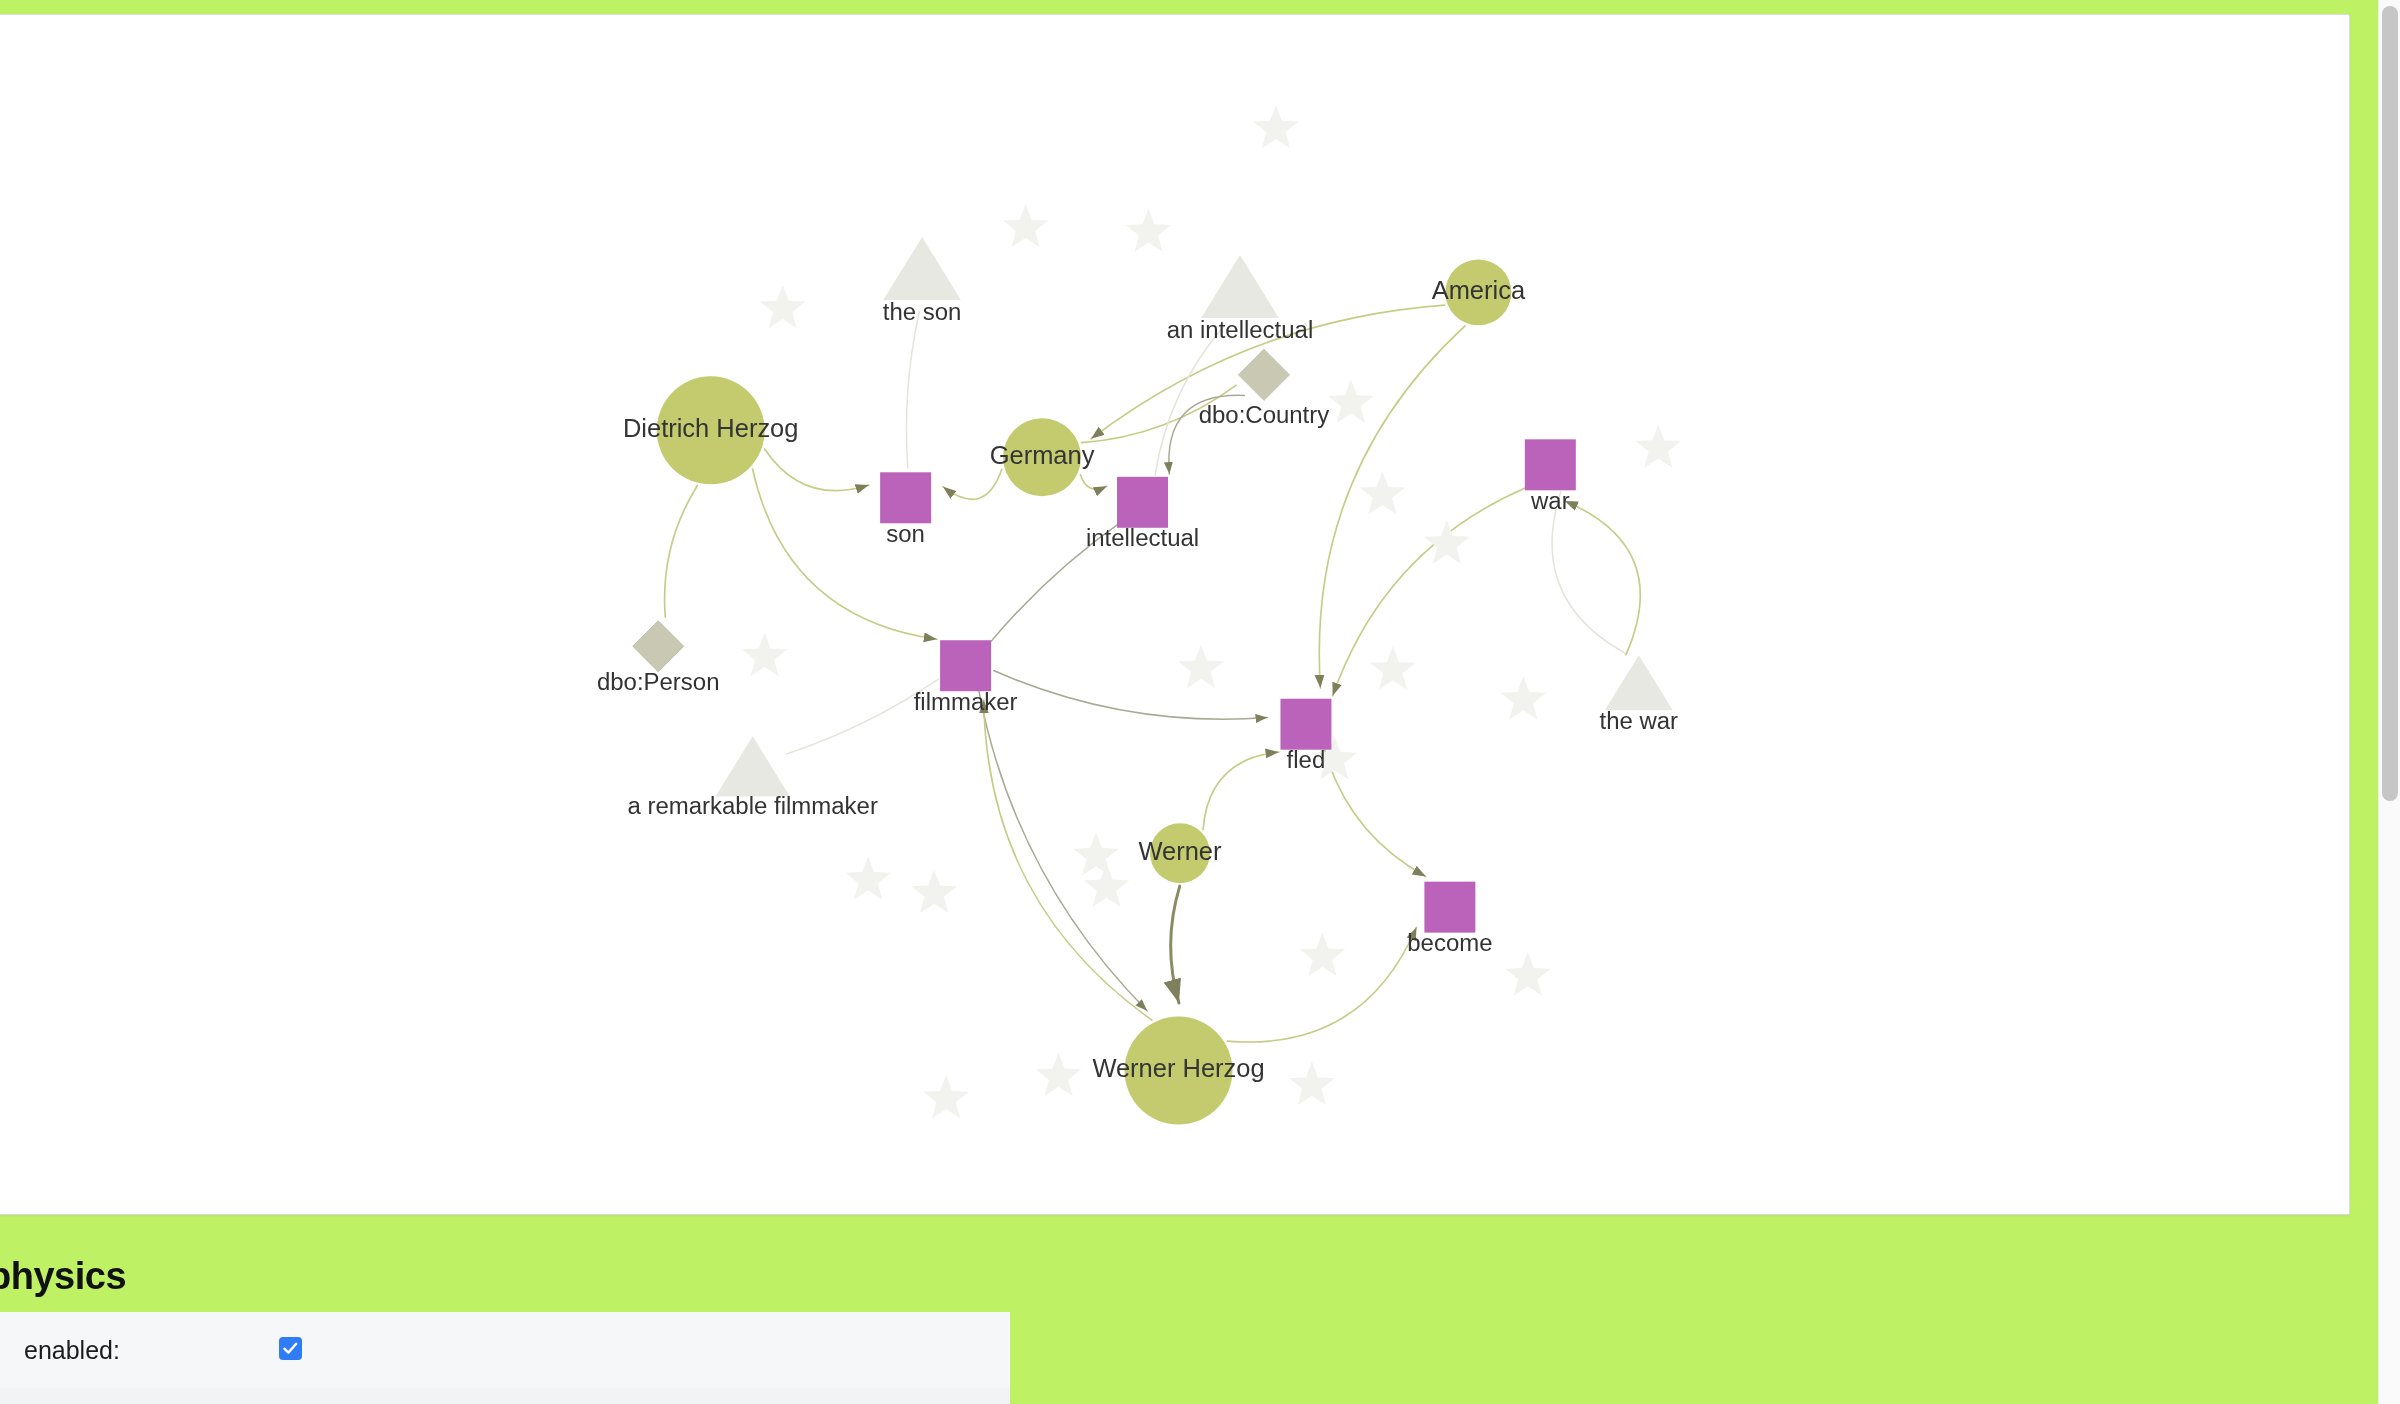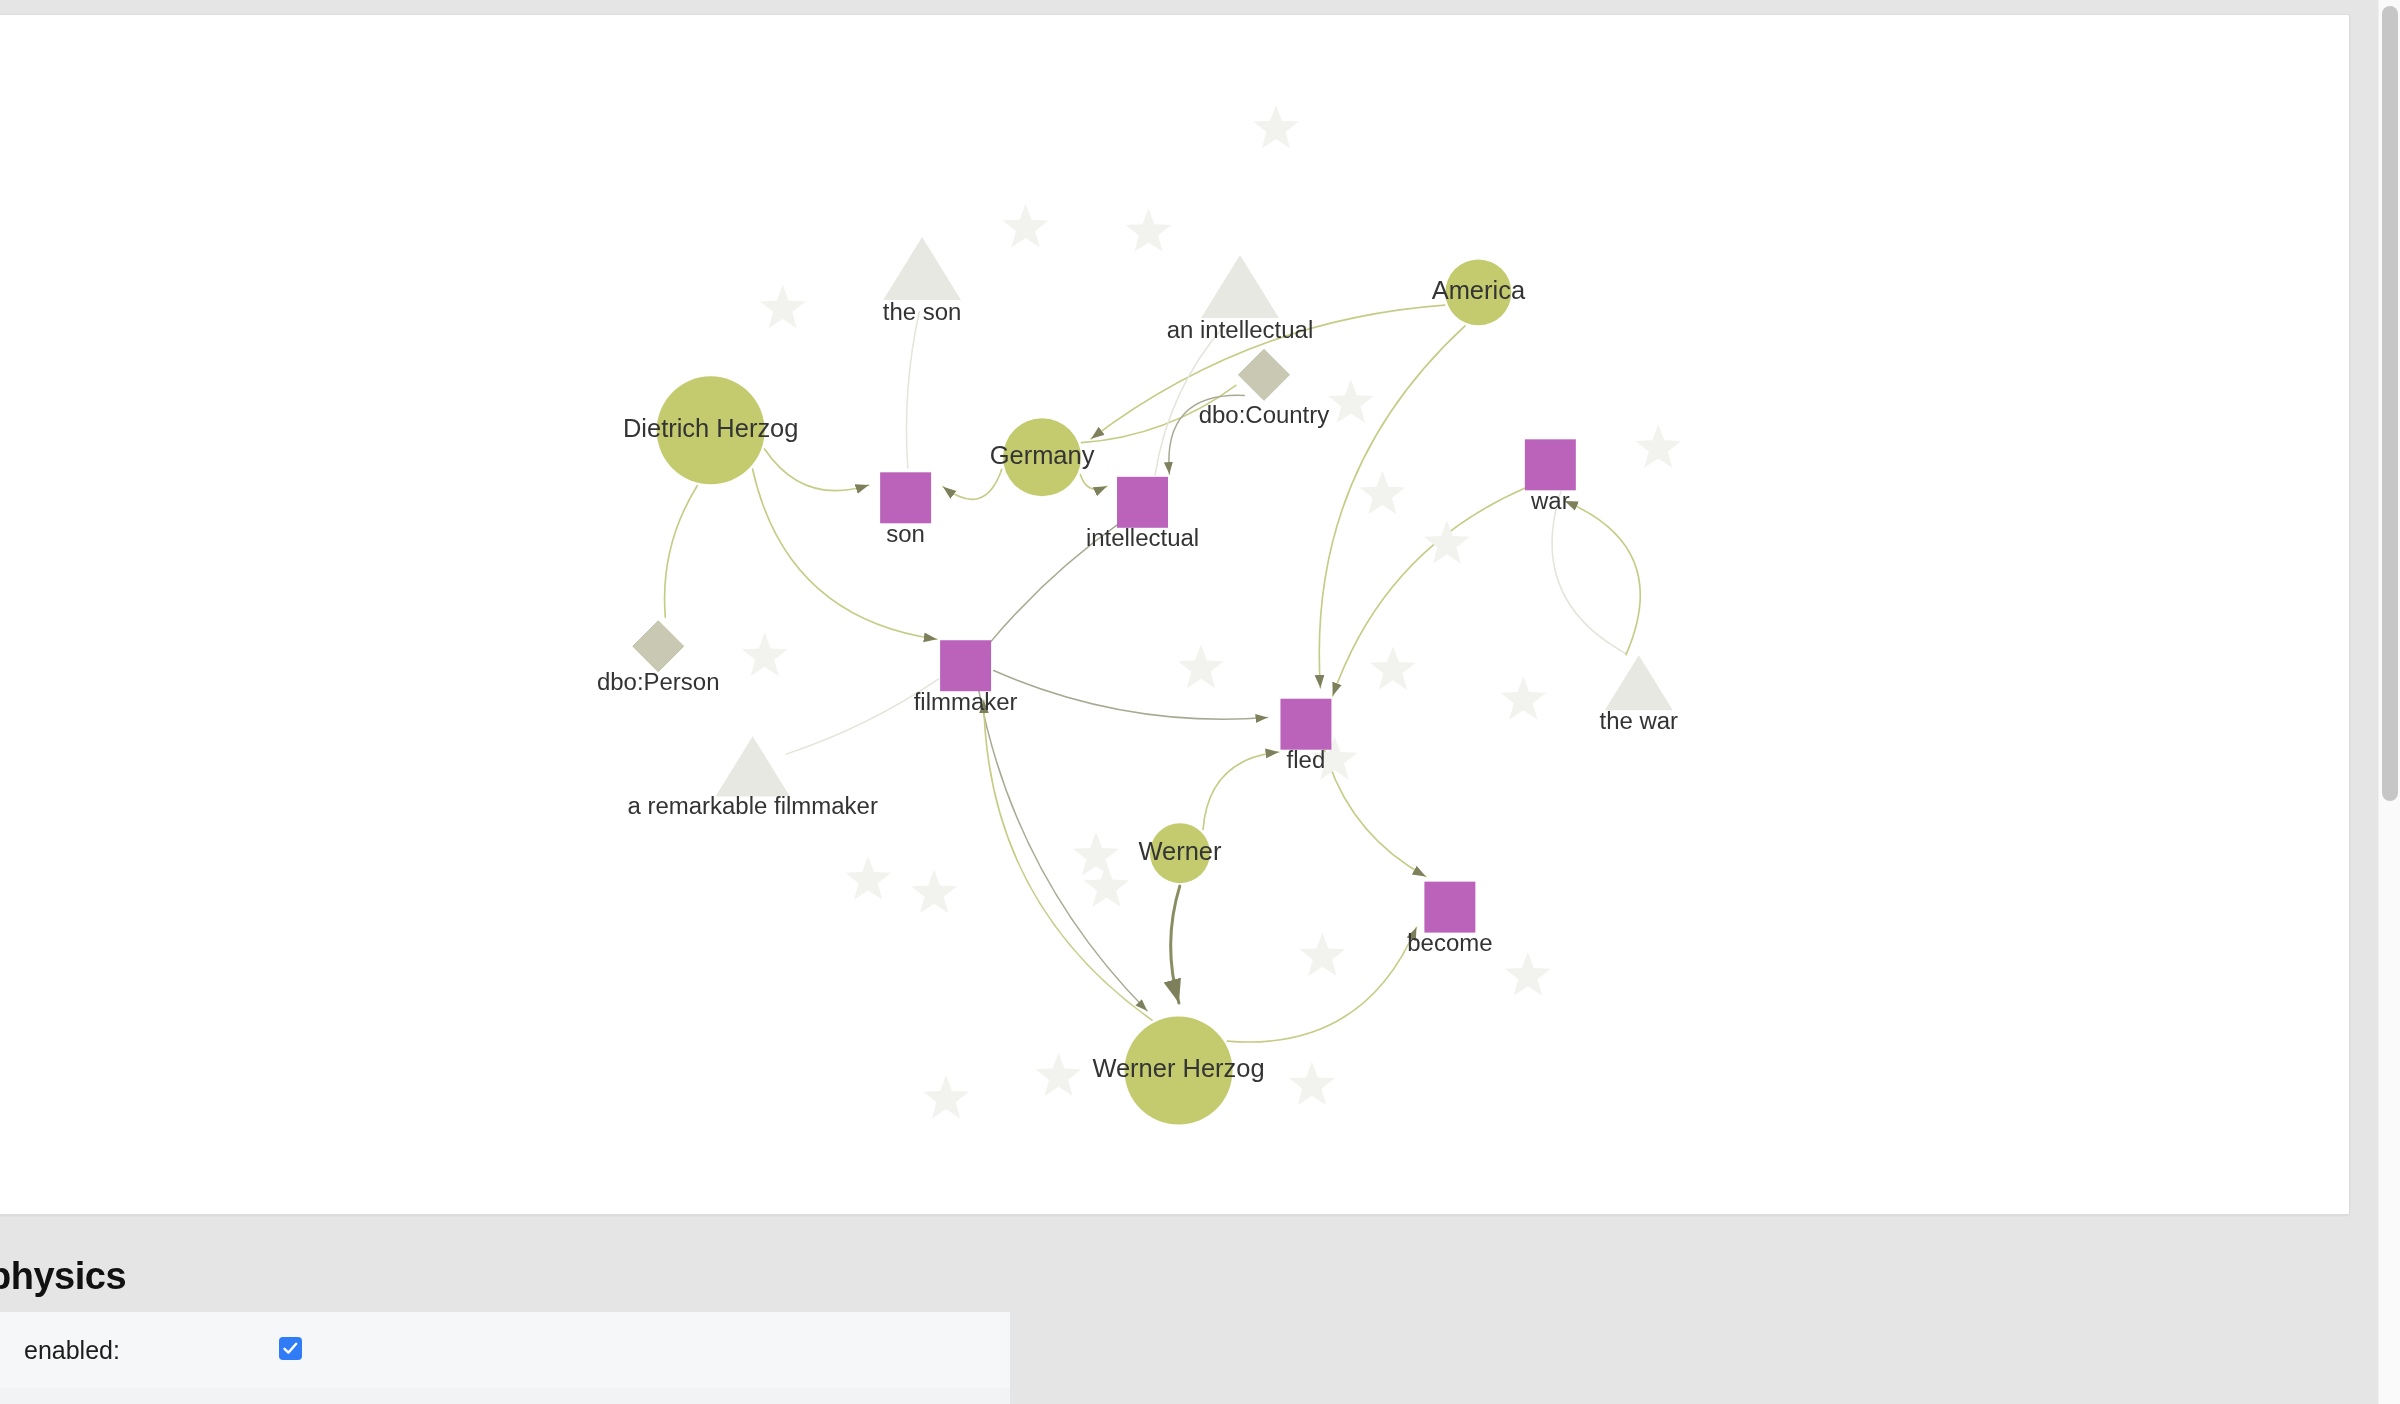--- a/index.html
+++ b/index.html
@@ -6,21 +6,21 @@
     margin: 0;
     padding: 0;
     background: #ffffff;
     font-family: "Liberation Sans", sans-serif;
   }
   #root {
     position: relative;
     width: 2400px;
     height: 1404px;
     overflow: hidden;
-    background: #e5e5e5;
+    background: #bef264;
   }
 
   
   #graph-frame {
     position: absolute;
     left: -4px;
     top: 14px;
     width: 2354px;
     height: 1201px;
     background: #ffffff;

